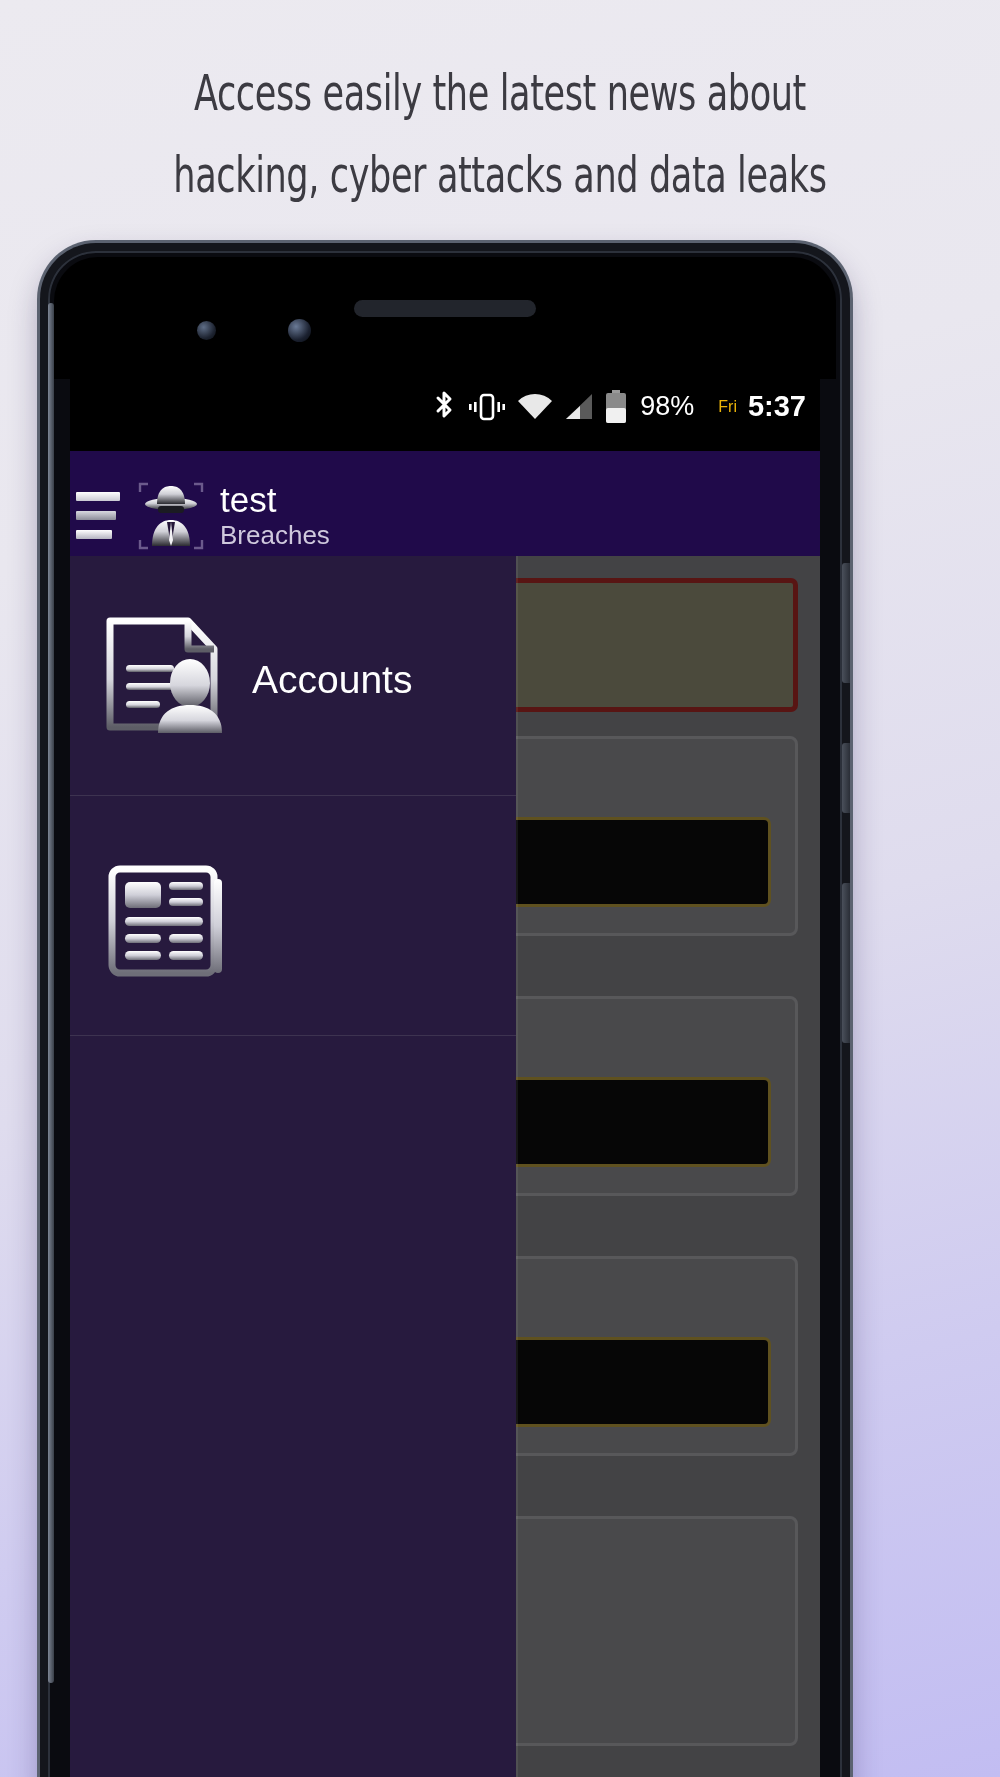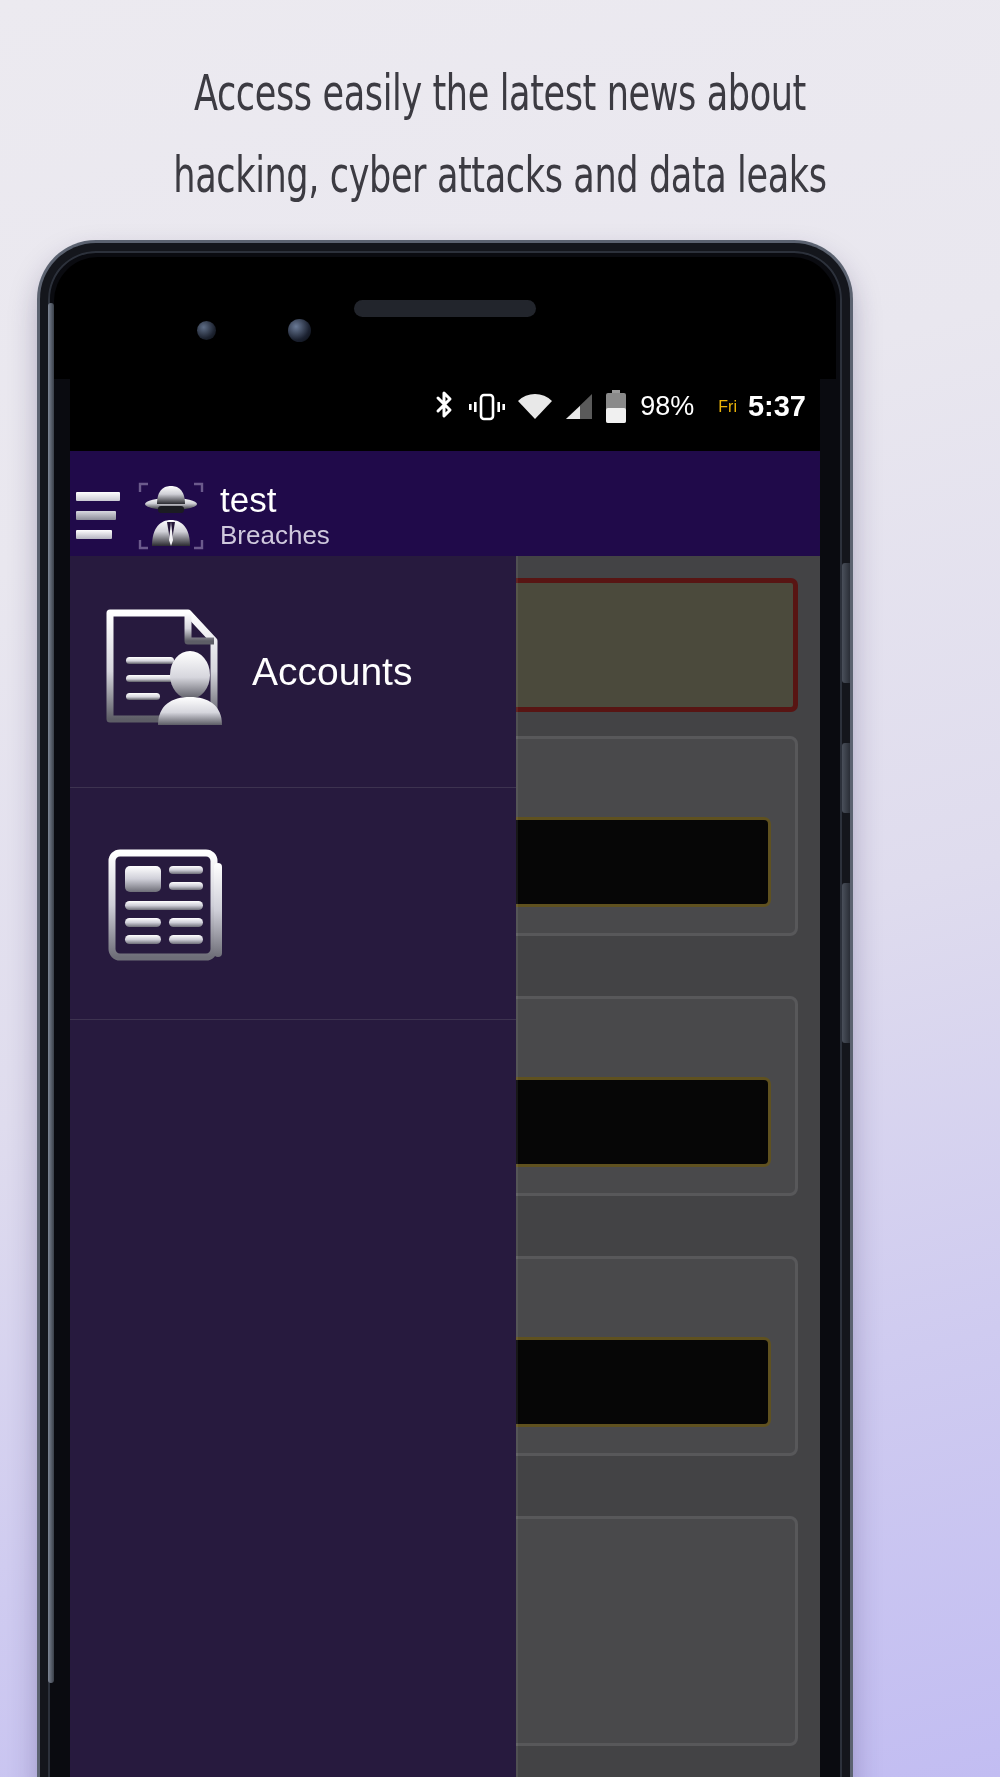--- a/index.html
+++ b/index.html
@@ -188,20 +188,21 @@
     position: absolute; left: 0; top: 194px;
     width: 446px; height: 1226px;
     background: #271a3e;
     overflow: hidden;
   }
   .drawer-item {
     position: relative;
     height: 232px;
     display: flex; align-items: center;
     border-bottom: 1px solid #3d3350;
+    margin-top: 8px;
   }
   .drawer-icon {
     width: 150px; min-width: 150px; height: 150px;
     margin-left: 22px;
     display: flex; align-items: center; justify-content: center;
   }
   .drawer-label {
     color: #ffffff; font-size: 39px; font-weight: 400;
     margin-left: 10px; white-space: nowrap;
   }

